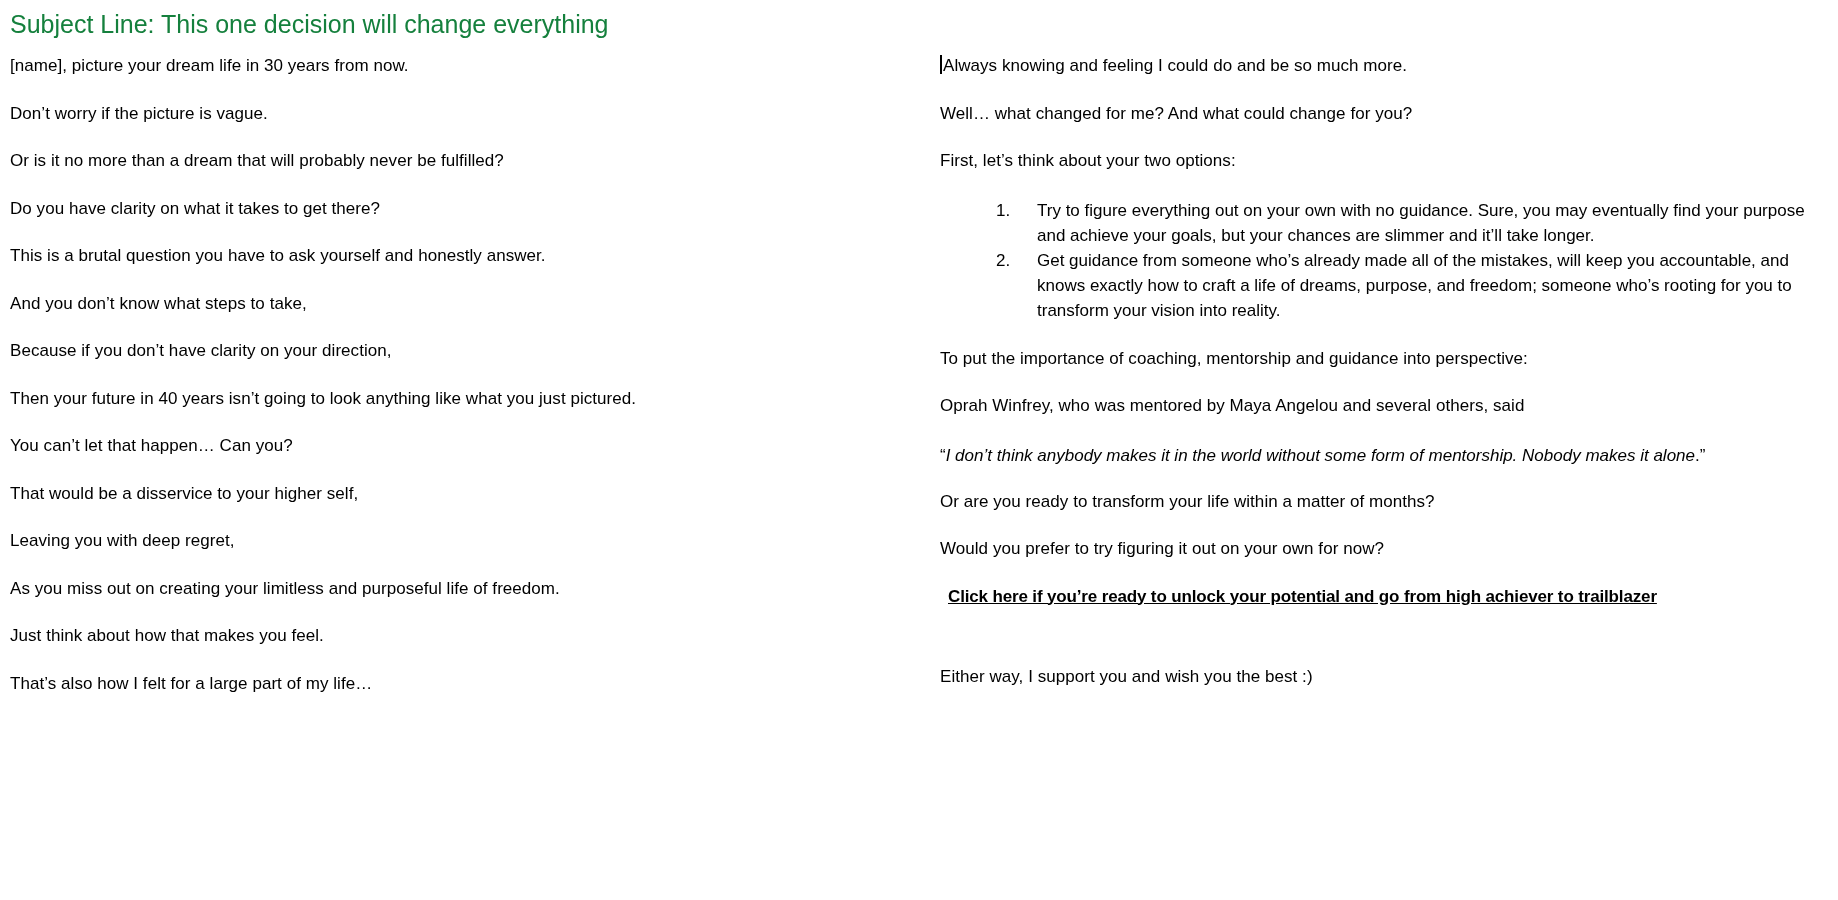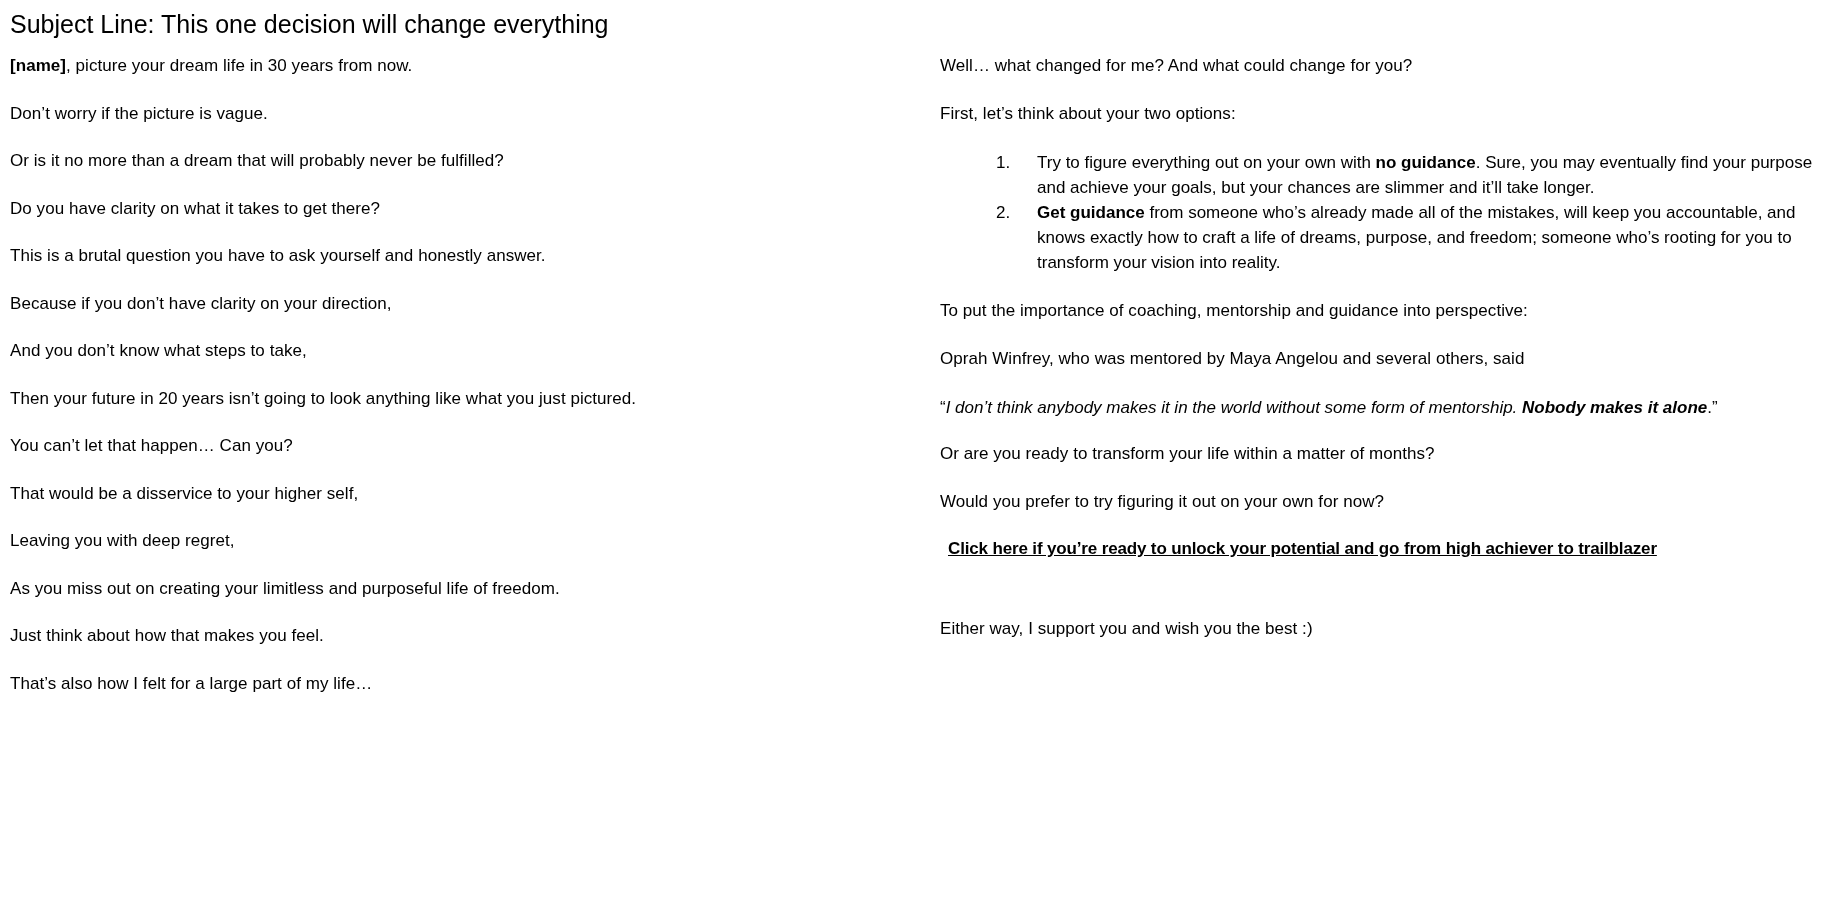--- a/index.html
+++ b/index.html
@@ -16,21 +16,21 @@
     position: relative;
   }
 
   
   .subject-heading {
     position: absolute;
     left: 10px;
     top: 8px;
     font-size: 25px;
     line-height: 32px;
-    color: #000000;
+    color: #15803d;
     font-weight: 400;
     white-space: nowrap;
   }
 
   
   .doc-body {
     position: absolute;
     top: 55px;
     left: 0;
     width: 1838px;
@@ -54,21 +54,21 @@
     font-size: 17px;
     line-height: 22px;
     margin: 0 0 25.5px 0;
     color: #000;
     letter-spacing: 0.05px;
   }
   .column-right .para {
     margin-bottom: 25.5px;
   }
 
-  b, strong { font-weight: 700; }
+  b, strong { font-weight: 400; }
   i, em { font-style: italic; }
 
   
   .caret {
     display: inline-block;
     width: 2px;
     height: 19px;
     background: #000;
     vertical-align: -3px;
     margin-right: 1px;
@@ -126,42 +126,43 @@
 
     <p class="para">Don’t worry if the picture is vague.</p>
 
 
     <p class="para">Or is it no more than a dream that will probably never be fulfilled?</p>
 
     <p class="para">Do you have clarity on what it takes to get there?</p>
 
     <p class="para">This is a brutal question you have to ask yourself and honestly answer.</p>
 
+    <p class="para">And you don’t know what steps to take,</p>
+
     <p class="para">Because if you don’t have clarity on your direction,</p>
 
-    <p class="para">And you don’t know what steps to take,</p>
-
-    <p class="para">Then your future in 20 years isn’t going to look anything like what you just pictured.</p>
+    <p class="para">Then your future in 40 years isn’t going to look anything like what you just pictured.</p>
 
     <p class="para">You can’t let that happen… Can you?</p>
 
     <p class="para">That would be a disservice to your higher self,</p>
 
     <p class="para">Leaving you with deep regret,</p>
 
     <p class="para">As you miss out on creating your limitless and purposeful life of freedom.</p>
 
     <p class="para">Just think about how that makes you feel.</p>
 
     <p class="para">That’s also how I felt for a large part of my life…</p>
 
   </div>
 
   <div class="column column-right">
 
+    <p class="para"><span class="caret"></span><span>Always knowing and feeling I could do and be </span><b>so much more</b><span>.</span></p>
 
     <p class="para">Well… what changed for me? And what could change for you?</p>
 
     <p class="para">First, let’s think about your two options:</p>
 
     <ol class="options-list">
       <li><span>Try to figure everything out on your own with </span><b>no guidance</b><span>. Sure, you may eventually find your purpose and achieve your goals, but your chances are slimmer and it’ll take longer.</span></li>
       <li><b>Get guidance</b><span> from someone who’s already made all of the mistakes, will keep you accountable, and knows exactly how to craft a life of dreams, purpose, and freedom; someone who’s rooting for you to transform your vision into reality.</span></li>
     </ol>
 

